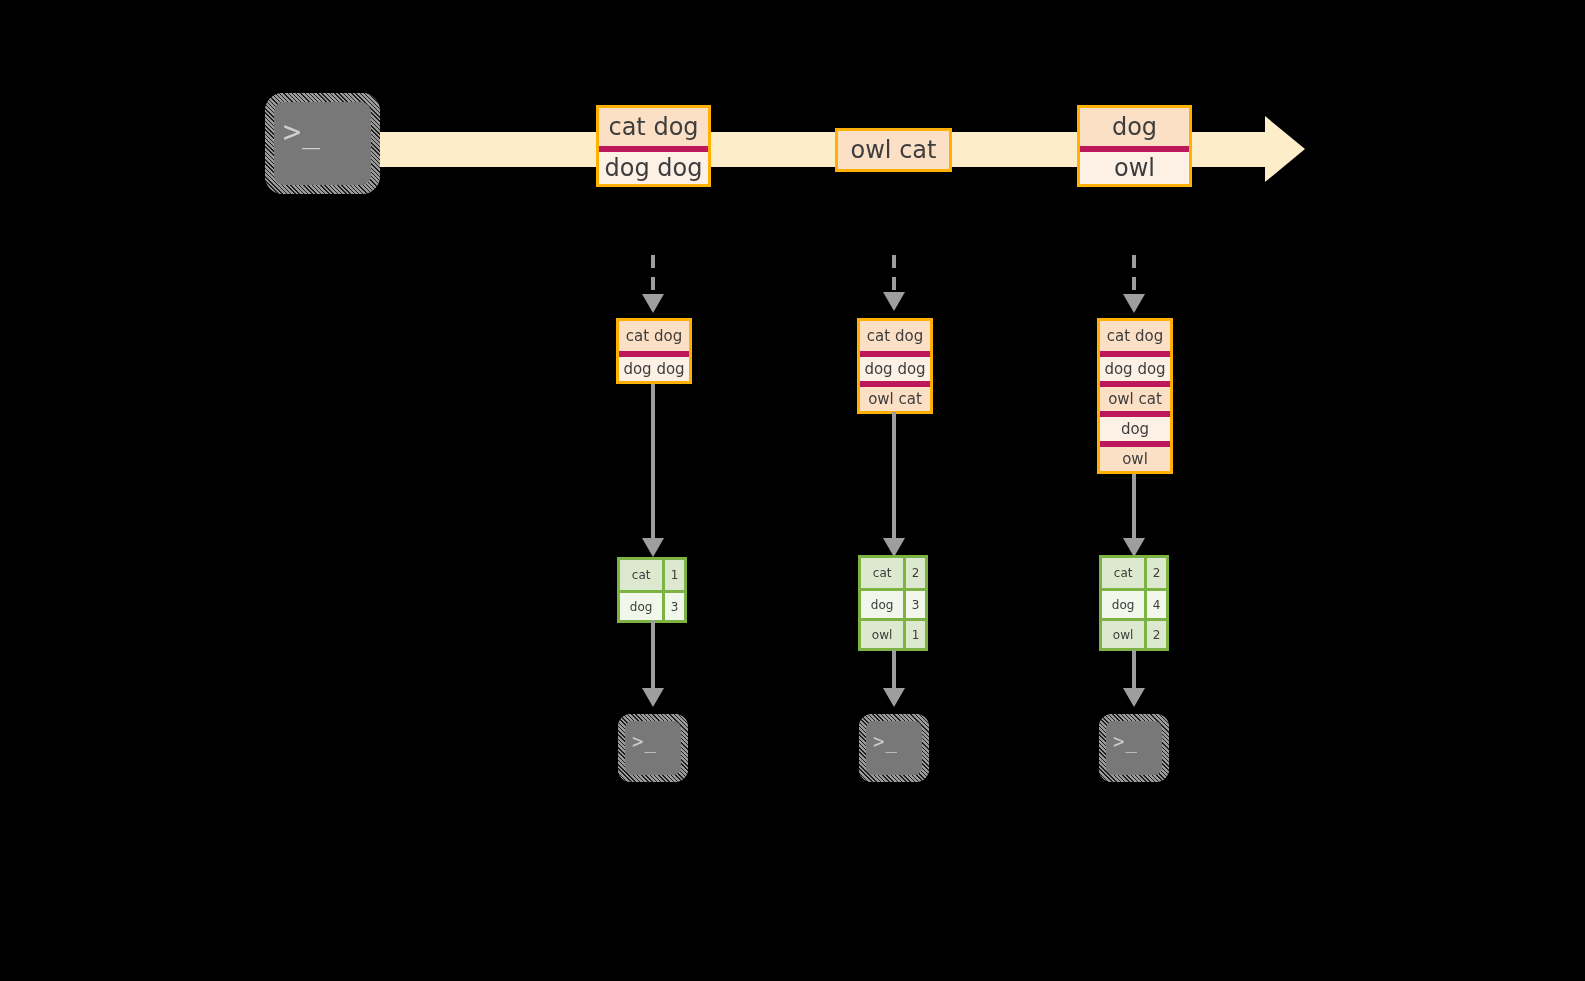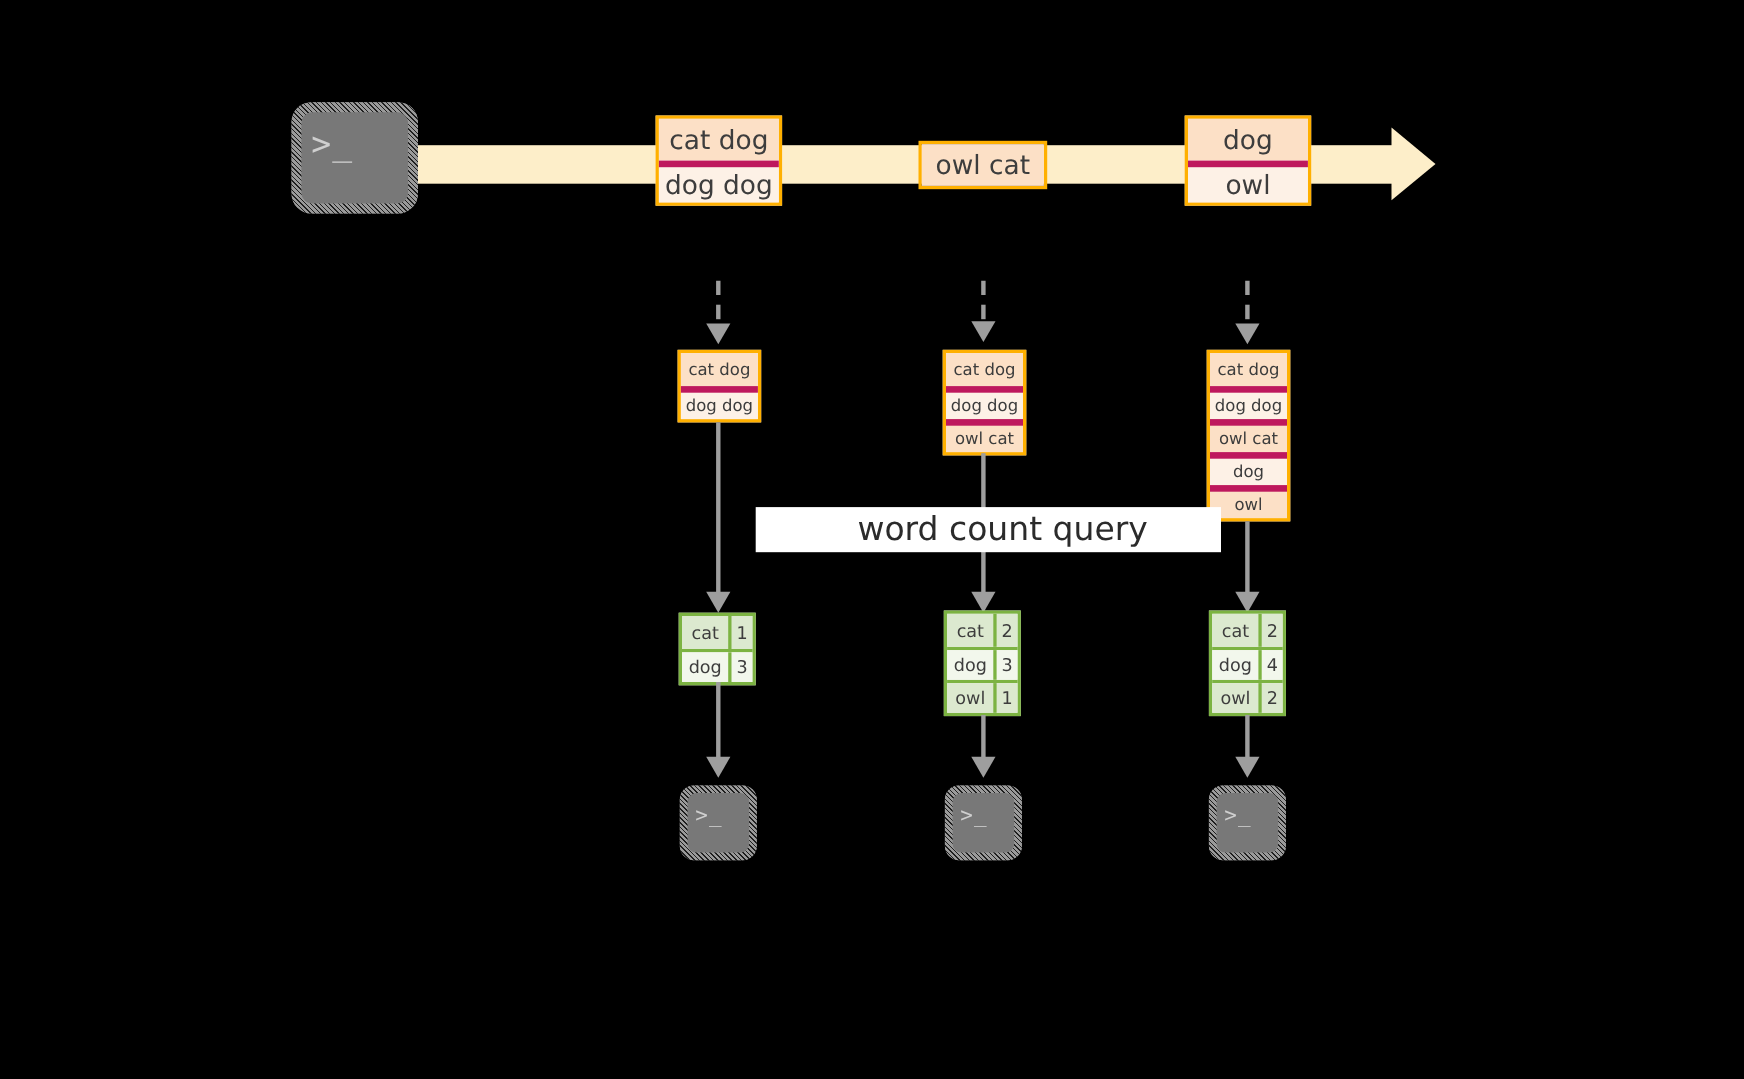--- a/index.html
+++ b/index.html
@@ -97,21 +97,21 @@
     height: 30px;
     box-sizing: border-box;
   }
   .gtable .grow + .grow { border-top: 3px solid #7cb342; }
   .gtable .gword,
   .gtable .gcount {
     box-sizing: border-box;
     display: flex;
     align-items: center;
     justify-content: center;
-    font-size: 16px;
+    font-size: 12px;
     color: #3d3d3d;
   }
   .gtable .gword { width: 45px; }
   .gtable .gcount { width: 23px; border-left: 3px solid #7cb342; }
   .grow.gshade-a .gword, .grow.gshade-a .gcount { background: #dce9cf; }
   .grow.gshade-b .gword, .grow.gshade-b .gcount { background: #f2f7ec; }
 
   
   .vline {
     position: absolute;
@@ -205,23 +205,20 @@
 
   <div class="vline" style="left:651px; top:384px; height:157px;"></div>
   <div class="vhead" style="left:642px; top:538px;"></div>
 
   <div class="vline" style="left:892px; top:412px; height:129px;"></div>
   <div class="vhead" style="left:883px; top:538px;"></div>
 
   <div class="vline" style="left:1132px; top:474px; height:67px;"></div>
   <div class="vhead" style="left:1123px; top:538px;"></div>
 
-  <div class="query-band" style="left:687px; top:461px; width:423px; height:41px;">
-    <span>word count query</span>
-  </div>
 
   <div class="gtable" style="left:617px; top:557px; width:70px;">
     <div class="grow gshade-a">
       <div class="gword">cat</div>
       <div class="gcount">1</div>
     </div>
     <div class="grow gshade-b">
       <div class="gword">dog</div>
       <div class="gcount">3</div>
     </div>

